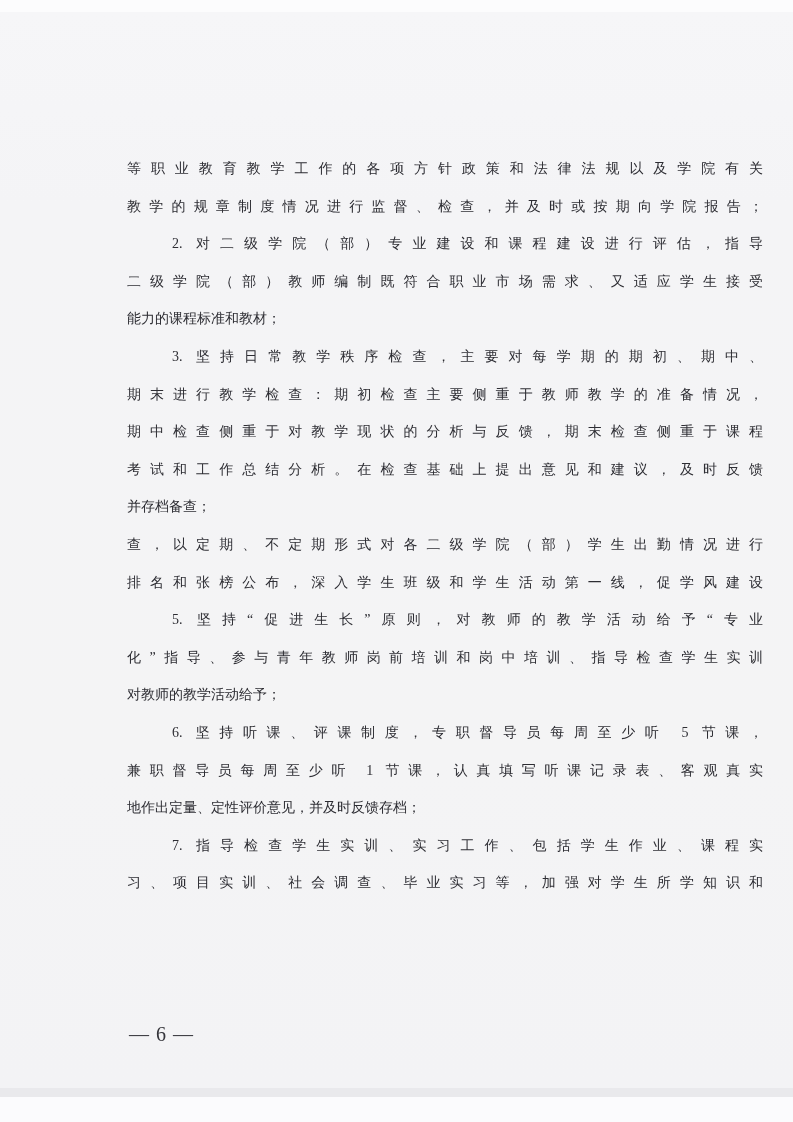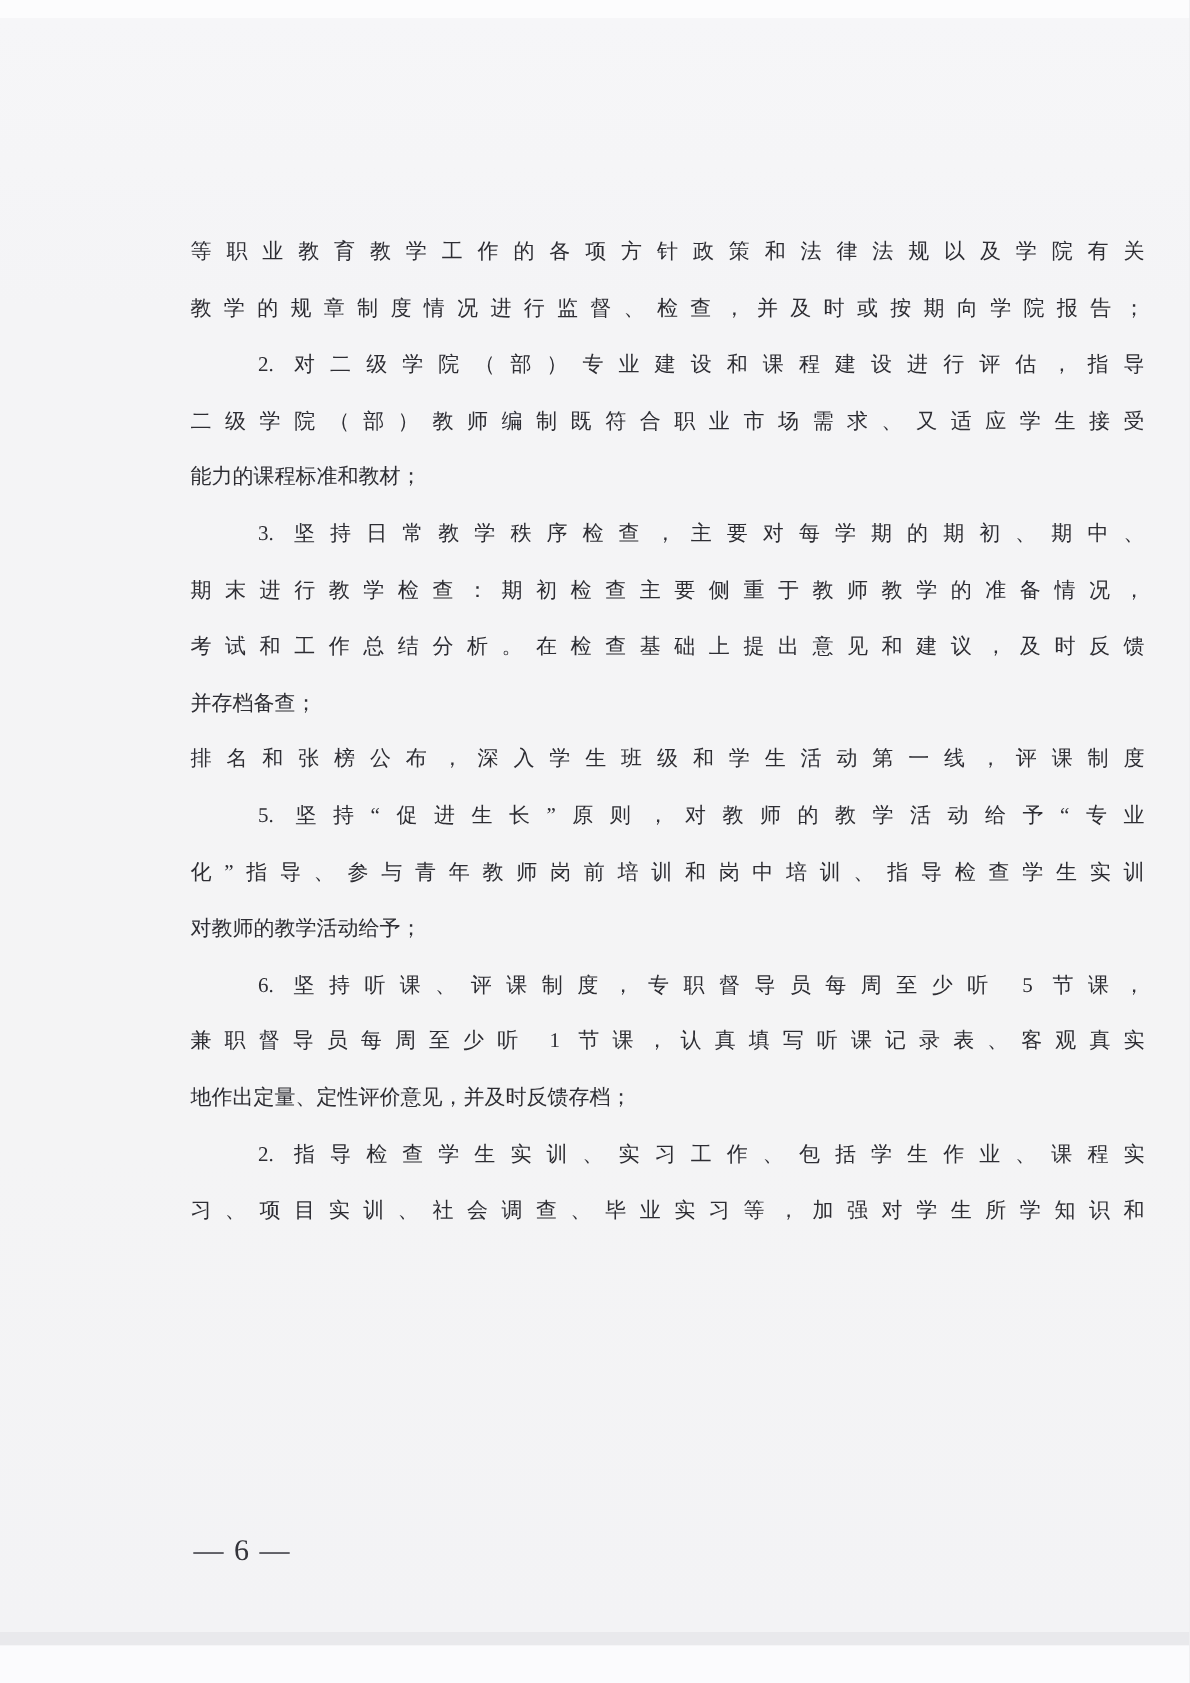--- a/index.html
+++ b/index.html
@@ -94,36 +94,38 @@
         <div class="line justify">教学的规章制度情况进行监督、检查，并及时或按期向学院报告；</div>
       </div>
       <div class="paragraph">
         <div class="line justify indent">2. 对二级学院（部）专业建设和课程建设进行评估，指导</div>
         <div class="line justify">二级学院（部）教师编制既符合职业市场需求、又适应学生接受</div>
         <div class="line plain">能力的课程标准和教材；</div>
       </div>
       <div class="paragraph">
         <div class="line justify indent">3. 坚持日常教学秩序检查，主要对每学期的期初、期中、</div>
         <div class="line justify">期末进行教学检查：期初检查主要侧重于教师教学的准备情况，</div>
+        <div class="line justify">期中检查侧重于对教学现状的分析与反馈，期末检查侧重于课程</div>
         <div class="line justify">考试和工作总结分析。在检查基础上提出意见和建议，及时反馈</div>
         <div class="line plain">并存档备查；</div>
       </div>
       <div class="paragraph">
-        <div class="line justify">排名和张榜公布，深入学生班级和学生活动第一线，评课制度</div>
+        <div class="line justify">查，以定期、不定期形式对各二级学院（部）学生出勤情况进行</div>
+        <div class="line justify">排名和张榜公布，深入学生班级和学生活动第一线，促学风建设</div>
       </div>
       <div class="paragraph">
         <div class="line justify indent">5. 坚持“促进生长”原则，对教师的教学活动给予“专业</div>
         <div class="line justify">化”指导、参与青年教师岗前培训和岗中培训、指导检查学生实训</div>
         <div class="line plain">对教师的教学活动给予；</div>
       </div>
       <div class="paragraph">
         <div class="line justify indent">6. 坚持听课、评课制度，专职督导员每周至少听 5 节课，</div>
         <div class="line justify">兼职督导员每周至少听 1 节课，认真填写听课记录表、客观真实</div>
         <div class="line plain">地作出定量、定性评价意见，并及时反馈存档；</div>
       </div>
       <div class="paragraph">
-        <div class="line justify indent">2. 指导检查学生实训、实习工作、包括学生作业、课程实</div>
+        <div class="line justify indent">7. 指导检查学生实训、实习工作、包括学生作业、课程实</div>
         <div class="line justify">习、项目实训、社会调查、毕业实习等，加强对学生所学知识和</div>
       </div>
     </div>
 
   <div class="page-footer">— 6 —</div>
 </div>
 
 </body></html>

